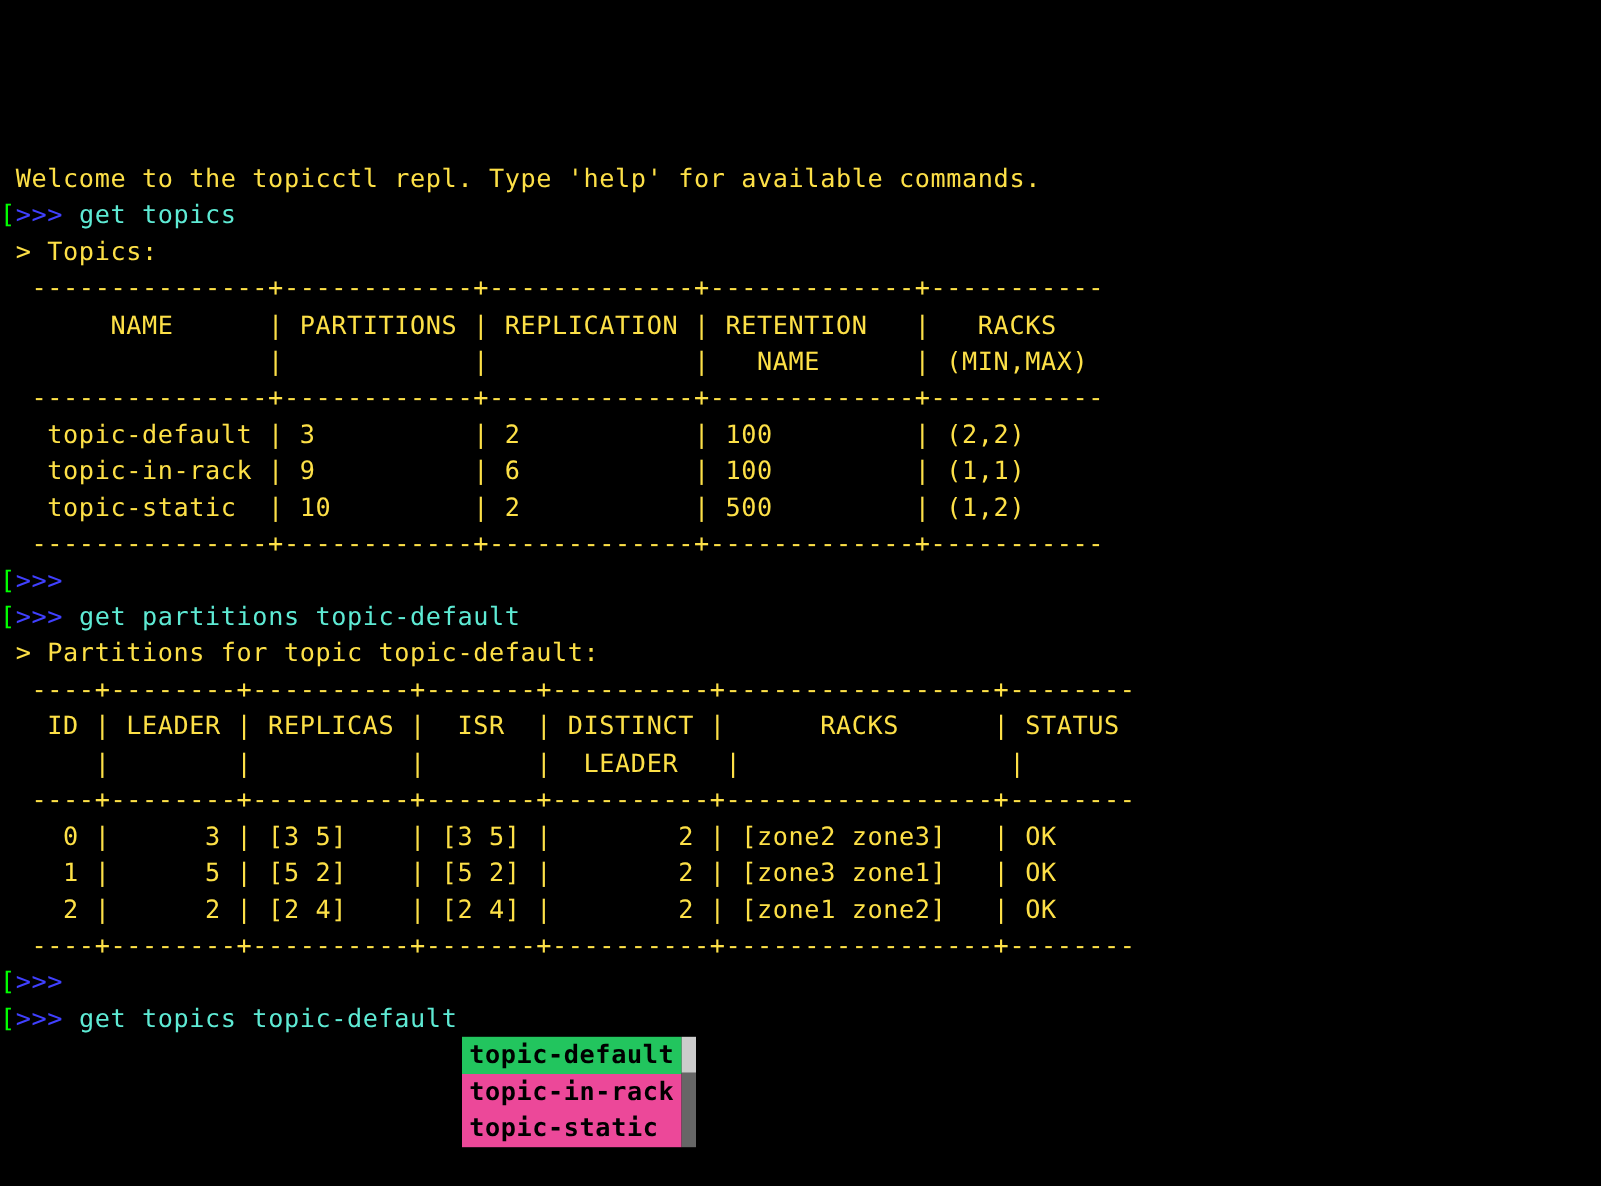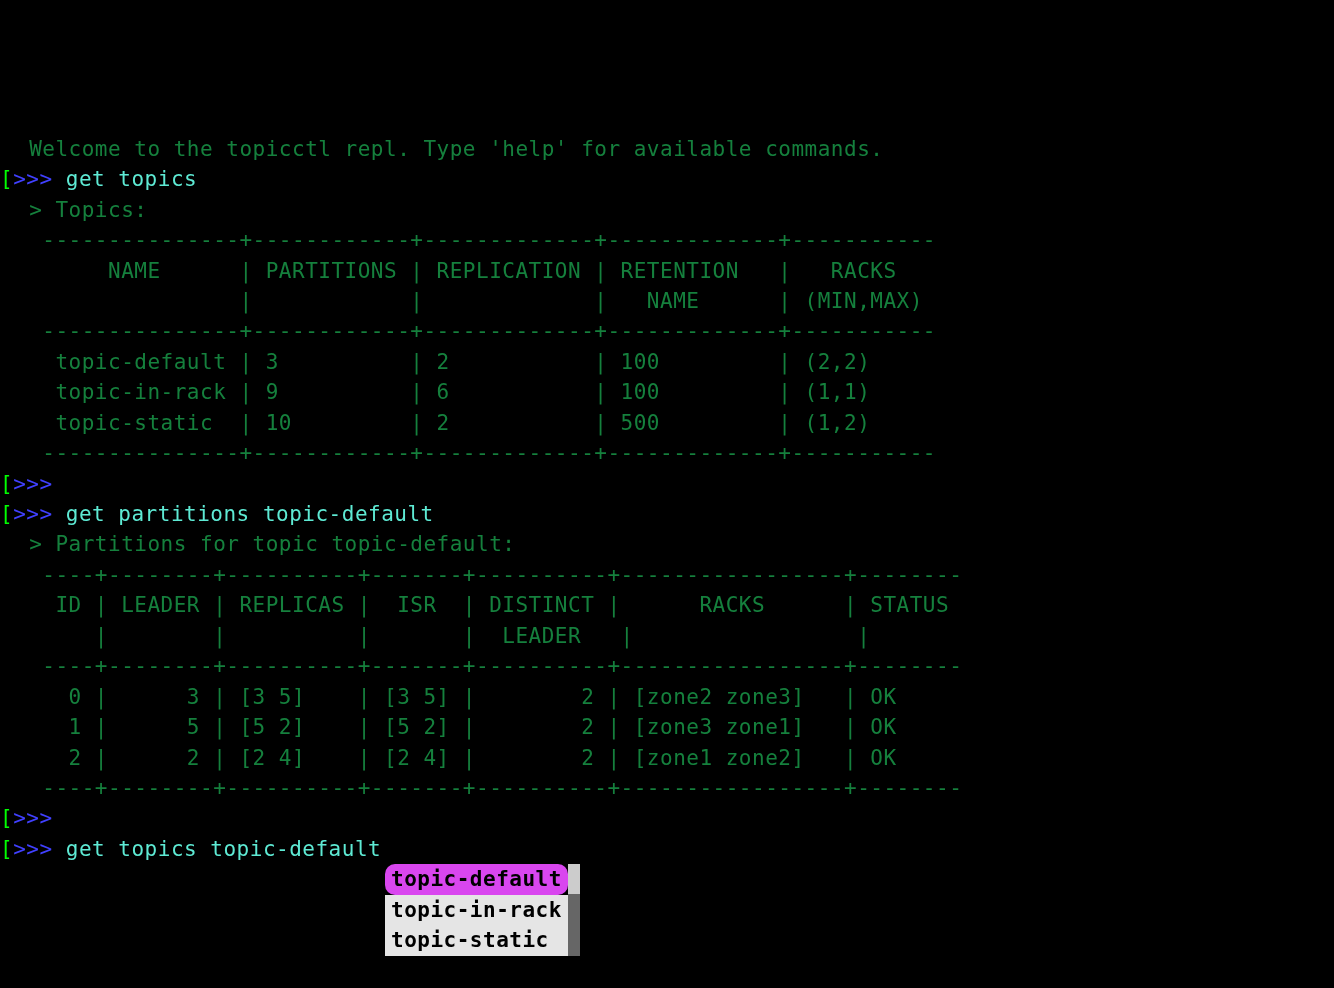--- a/index.html
+++ b/index.html
@@ -10,37 +10,36 @@
     body {
       background: #000;
       font-family: 'Menlo', 'Monaco', 'Consolas', monospace;
       font-size: 21px;
       line-height: 1.45;
       color: #00ff00;
       padding: 12px 0 0 0;
       white-space: pre;
       letter-spacing: 0.5px;
     }
-    .green { color: #15803d; padding-left: 16px; }
+    .green { color: #fde047; }
     .blue { color: #4040ff; }
     .yellow { color: #5eead4; }
     .bracket { color: #00ff00; }
     .suggest-item {
       display: block;
       padding: 0 6px;
       white-space: pre;
       font-weight: bold;
     }
     .suggest-sel {
-      background: #d946ef;
+      background: #22c55e;
       color: #000;
-      border-radius: 10px;
     }
     .suggest-unsel {
-      background: #e5e5e5;
+      background: #ec4899;
       color: #000;
     }
     .scroll-thumb {
       display: block;
       width: 12px;
       background: #ccc;
     }
     .suggest-container {
       display: flex;
       margin-left: 385px;

